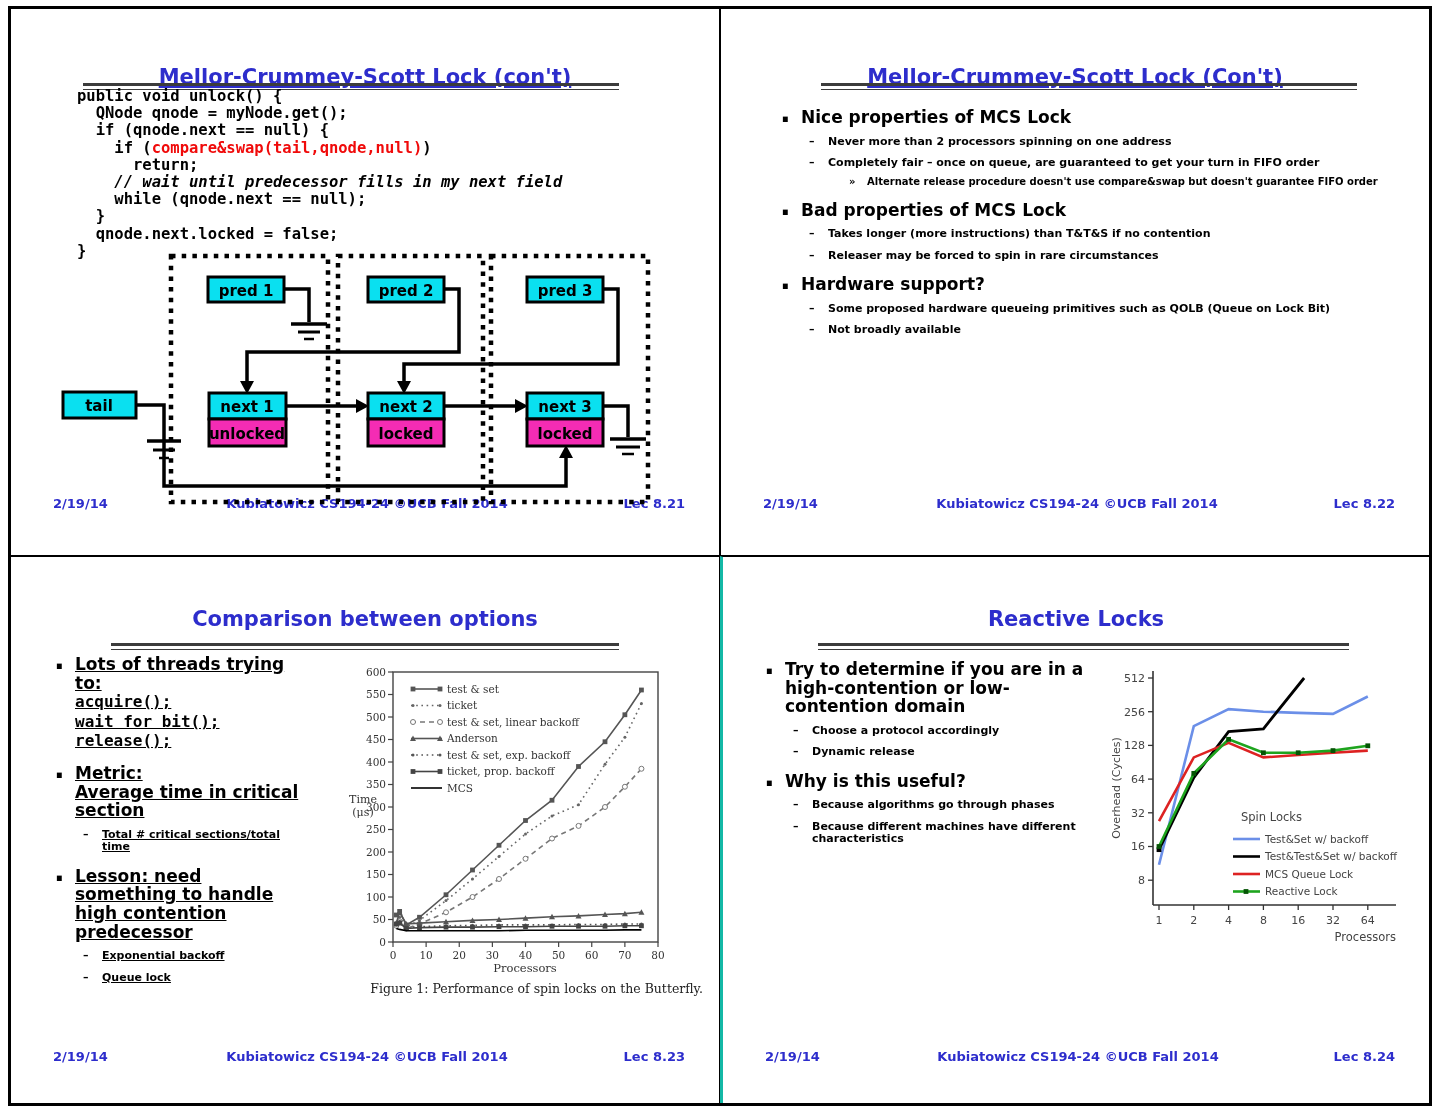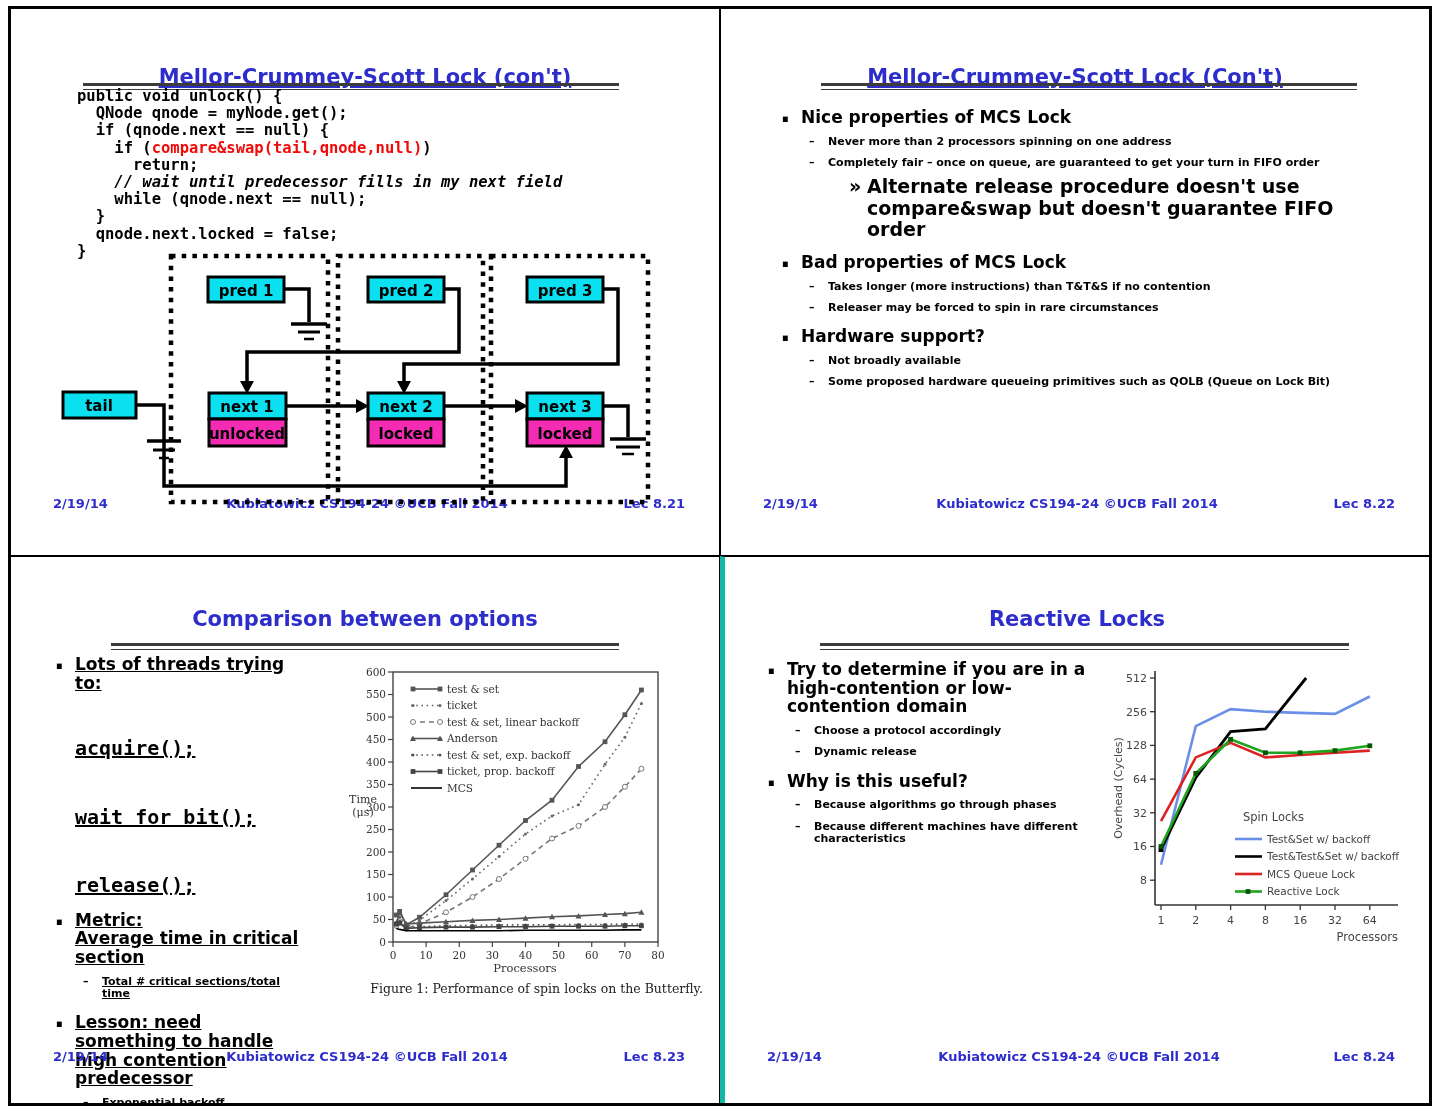--- a/index.html
+++ b/index.html
@@ -6,21 +6,21 @@
   .page { position:relative; width:1440px; height:1113px; background:#fff;
           font-family:"DejaVu Sans", sans-serif; overflow:hidden; }
   .frame { position:absolute; left:8px; top:6px; width:1418px; height:1094px;
            border:3px solid #000; }
   .grid { width:100%; height:100%; display:grid;
           grid-template-columns:1fr 1fr; grid-template-rows:1fr 1fr; }
   .slide { position:relative; background:#fff; overflow:hidden; }
   .slide.tl { border-right:1px solid #000; border-bottom:1px solid #000; }
   .slide.tr { border-left:1px solid #000; border-bottom:1px solid #000; }
   .slide.bl { border-right:1px solid #000; border-top:1px solid #000; }
-  .slide.br { border-left:5px solid #14b8a6; border-top:1px solid #000;text-decoration:underline; }
+  .slide.br { border-left:3px solid #14b8a6; border-top:1px solid #000;text-decoration:underline; }
 
   .title { position:absolute; left:0; right:0; text-align:center;
            color:#2d2dcc; font-size:21px; font-weight:bold; letter-spacing:0px; }
   .t-top { top:56px;text-decoration:underline; } .t-bot { top:50px; }
   .rule { position:absolute; height:3px; border-top:3px solid #3c3c3c;
           border-bottom:1px solid #3c3c3c; }
 
   .footer { position:absolute; left:38px; right:34px; top:487px;
             color:#2d2dcc; font-size:13px; font-weight:bold; }
   .footer .fc { position:absolute; left:0; right:0; text-align:center; }
@@ -46,25 +46,25 @@
 
   
   .bullets { position:absolute; }
   .b1 { position:relative; padding-left:24px; font-weight:bold; color:#000;
         font-size:17px; line-height:1.1; margin-top:13px; }
   .b1::before { content:"·"; position:absolute; left:3px; top:-3px; font-size:28px; }
   .b2 { position:relative; padding-left:19px; margin-left:32px; font-weight:bold;
         font-size:11px; line-height:1.12; margin-top:9px; }
   .b2::before { content:"–"; position:absolute; left:0; }
   .b3 { position:relative; padding-left:18px; margin-left:72px; font-weight:bold;
-        font-size:19px; line-height:1.12; margin-top:7px; }
+        font-size:10px; line-height:1.12; margin-top:7px; }
   .b3::before { content:"»"; position:absolute; left:0; }
   .pre-wrap { white-space:pre-line; }
   .mono-line { font-family:"DejaVu Sans Mono", monospace; font-weight:bold;
-               font-size:20px; line-height:1.22; padding-left:24px;margin-top:44px; }
+               font-size:16px; line-height:1.22; padding-left:24px; }
 
   
   .fig1wrap { position:absolute; left:332px; top:100px; }
   .caption { width:360px; margin-top:2px; text-align:right;
              font-family:"DejaVu Serif", serif; font-size:12.5px; color:#222; }
   .fig2wrap { position:absolute; left:385px; top:96px; }
   svg .axtxt { font-family:"DejaVu Serif", serif; fill:#333; }
   svg .saxtxt { font-family:"DejaVu Sans", sans-serif; fill:#444; }
 </style>
 </head>
@@ -164,22 +164,22 @@
      <div class="rule" style="top:74px; left:100px; right:72px;"></div>
      <div class="bullets" style="left:56px; top:86px; width:614px;">
        <div class="b1">Nice properties of MCS Lock</div>
        <div class="b2">Never more than 2 processors spinning on one address</div>
        <div class="b2">Completely fair – once on queue, are guaranteed to get your turn in FIFO order</div>
        <div class="b3">Alternate release procedure doesn't use compare&amp;swap but doesn't guarantee FIFO order</div>
        <div class="b1">Bad properties of MCS Lock</div>
        <div class="b2">Takes longer (more instructions) than T&amp;T&amp;S if no contention</div>
        <div class="b2">Releaser may be forced to spin in rare circumstances</div>
        <div class="b1">Hardware support?</div>
+       <div class="b2">Some proposed hardware queueing primitives such as QOLB (Queue on Lock Bit)</div>
        <div class="b2">Not broadly available</div>
-       <div class="b2">Some proposed hardware queueing primitives such as QOLB (Queue on Lock Bit)</div>
      </div>
      <div class="footer">
        <span class="fl">2/19/14</span>
        <span class="fc">Kubiatowicz CS194-24 ©UCB Fall 2014</span>
        <span class="fr">Lec 8.22</span>
      </div>
    </div>
 
    <div class="slide bl">
      <div class="title t-bot">Comparison between options</div>

